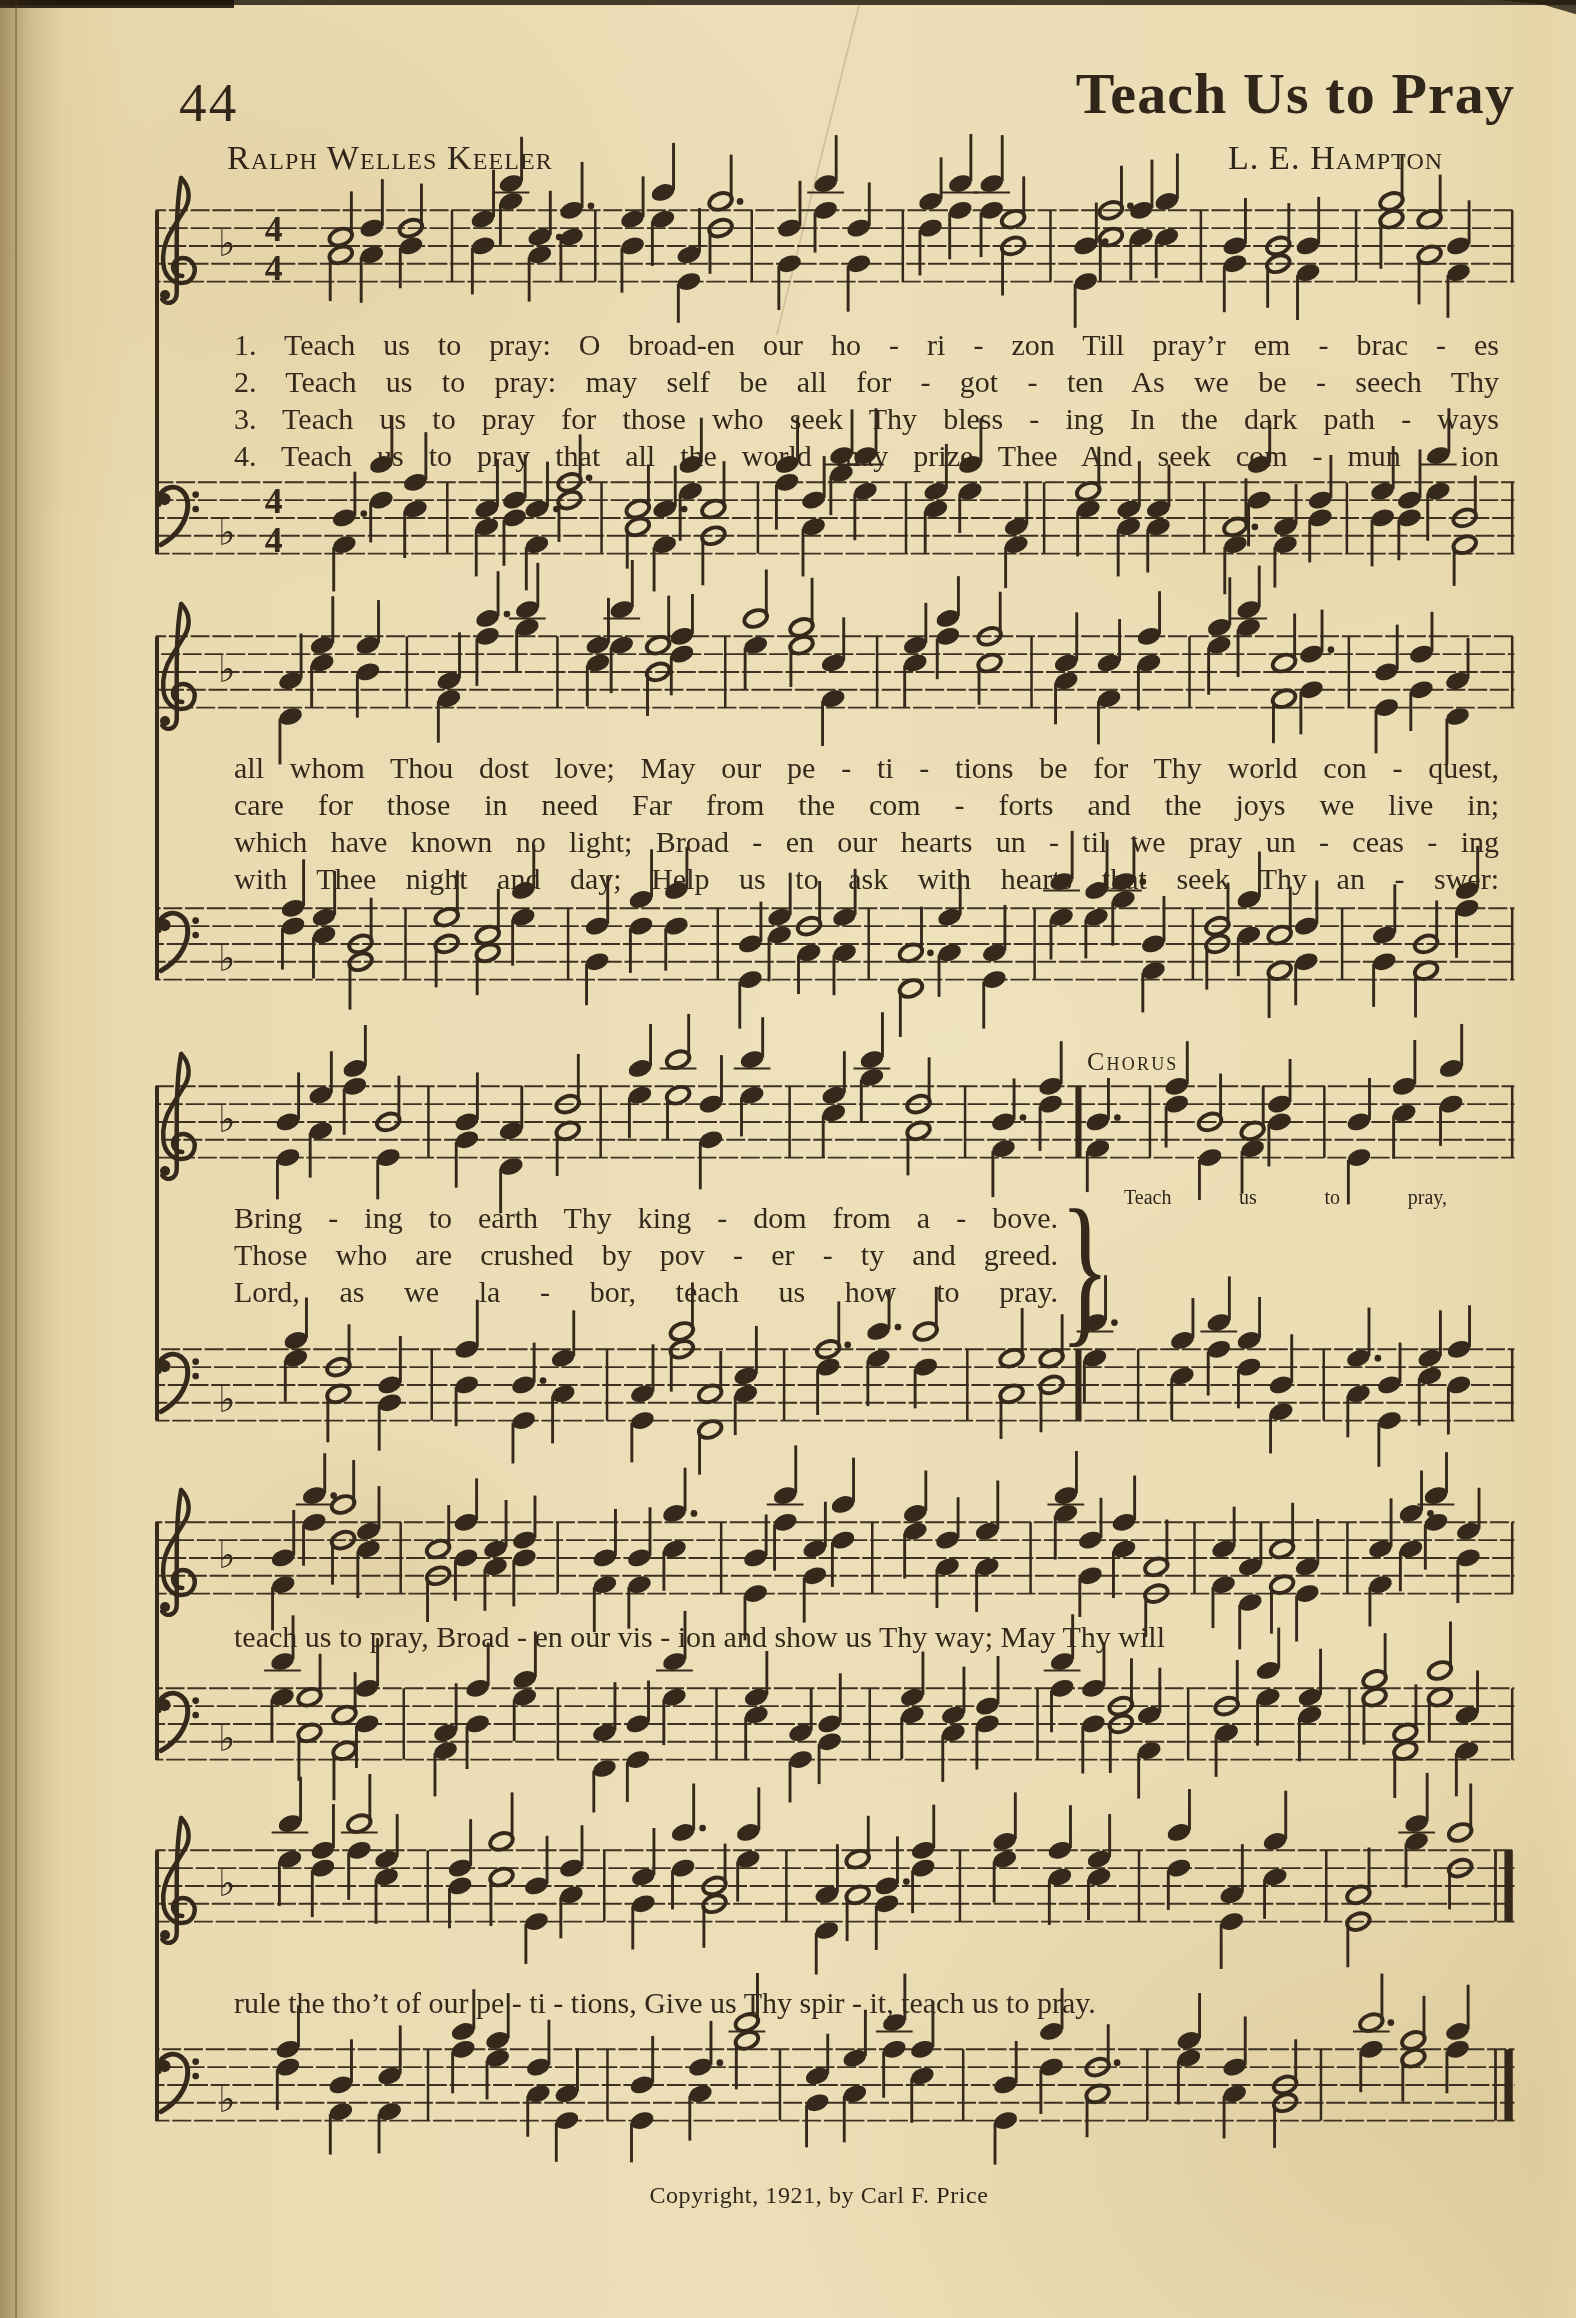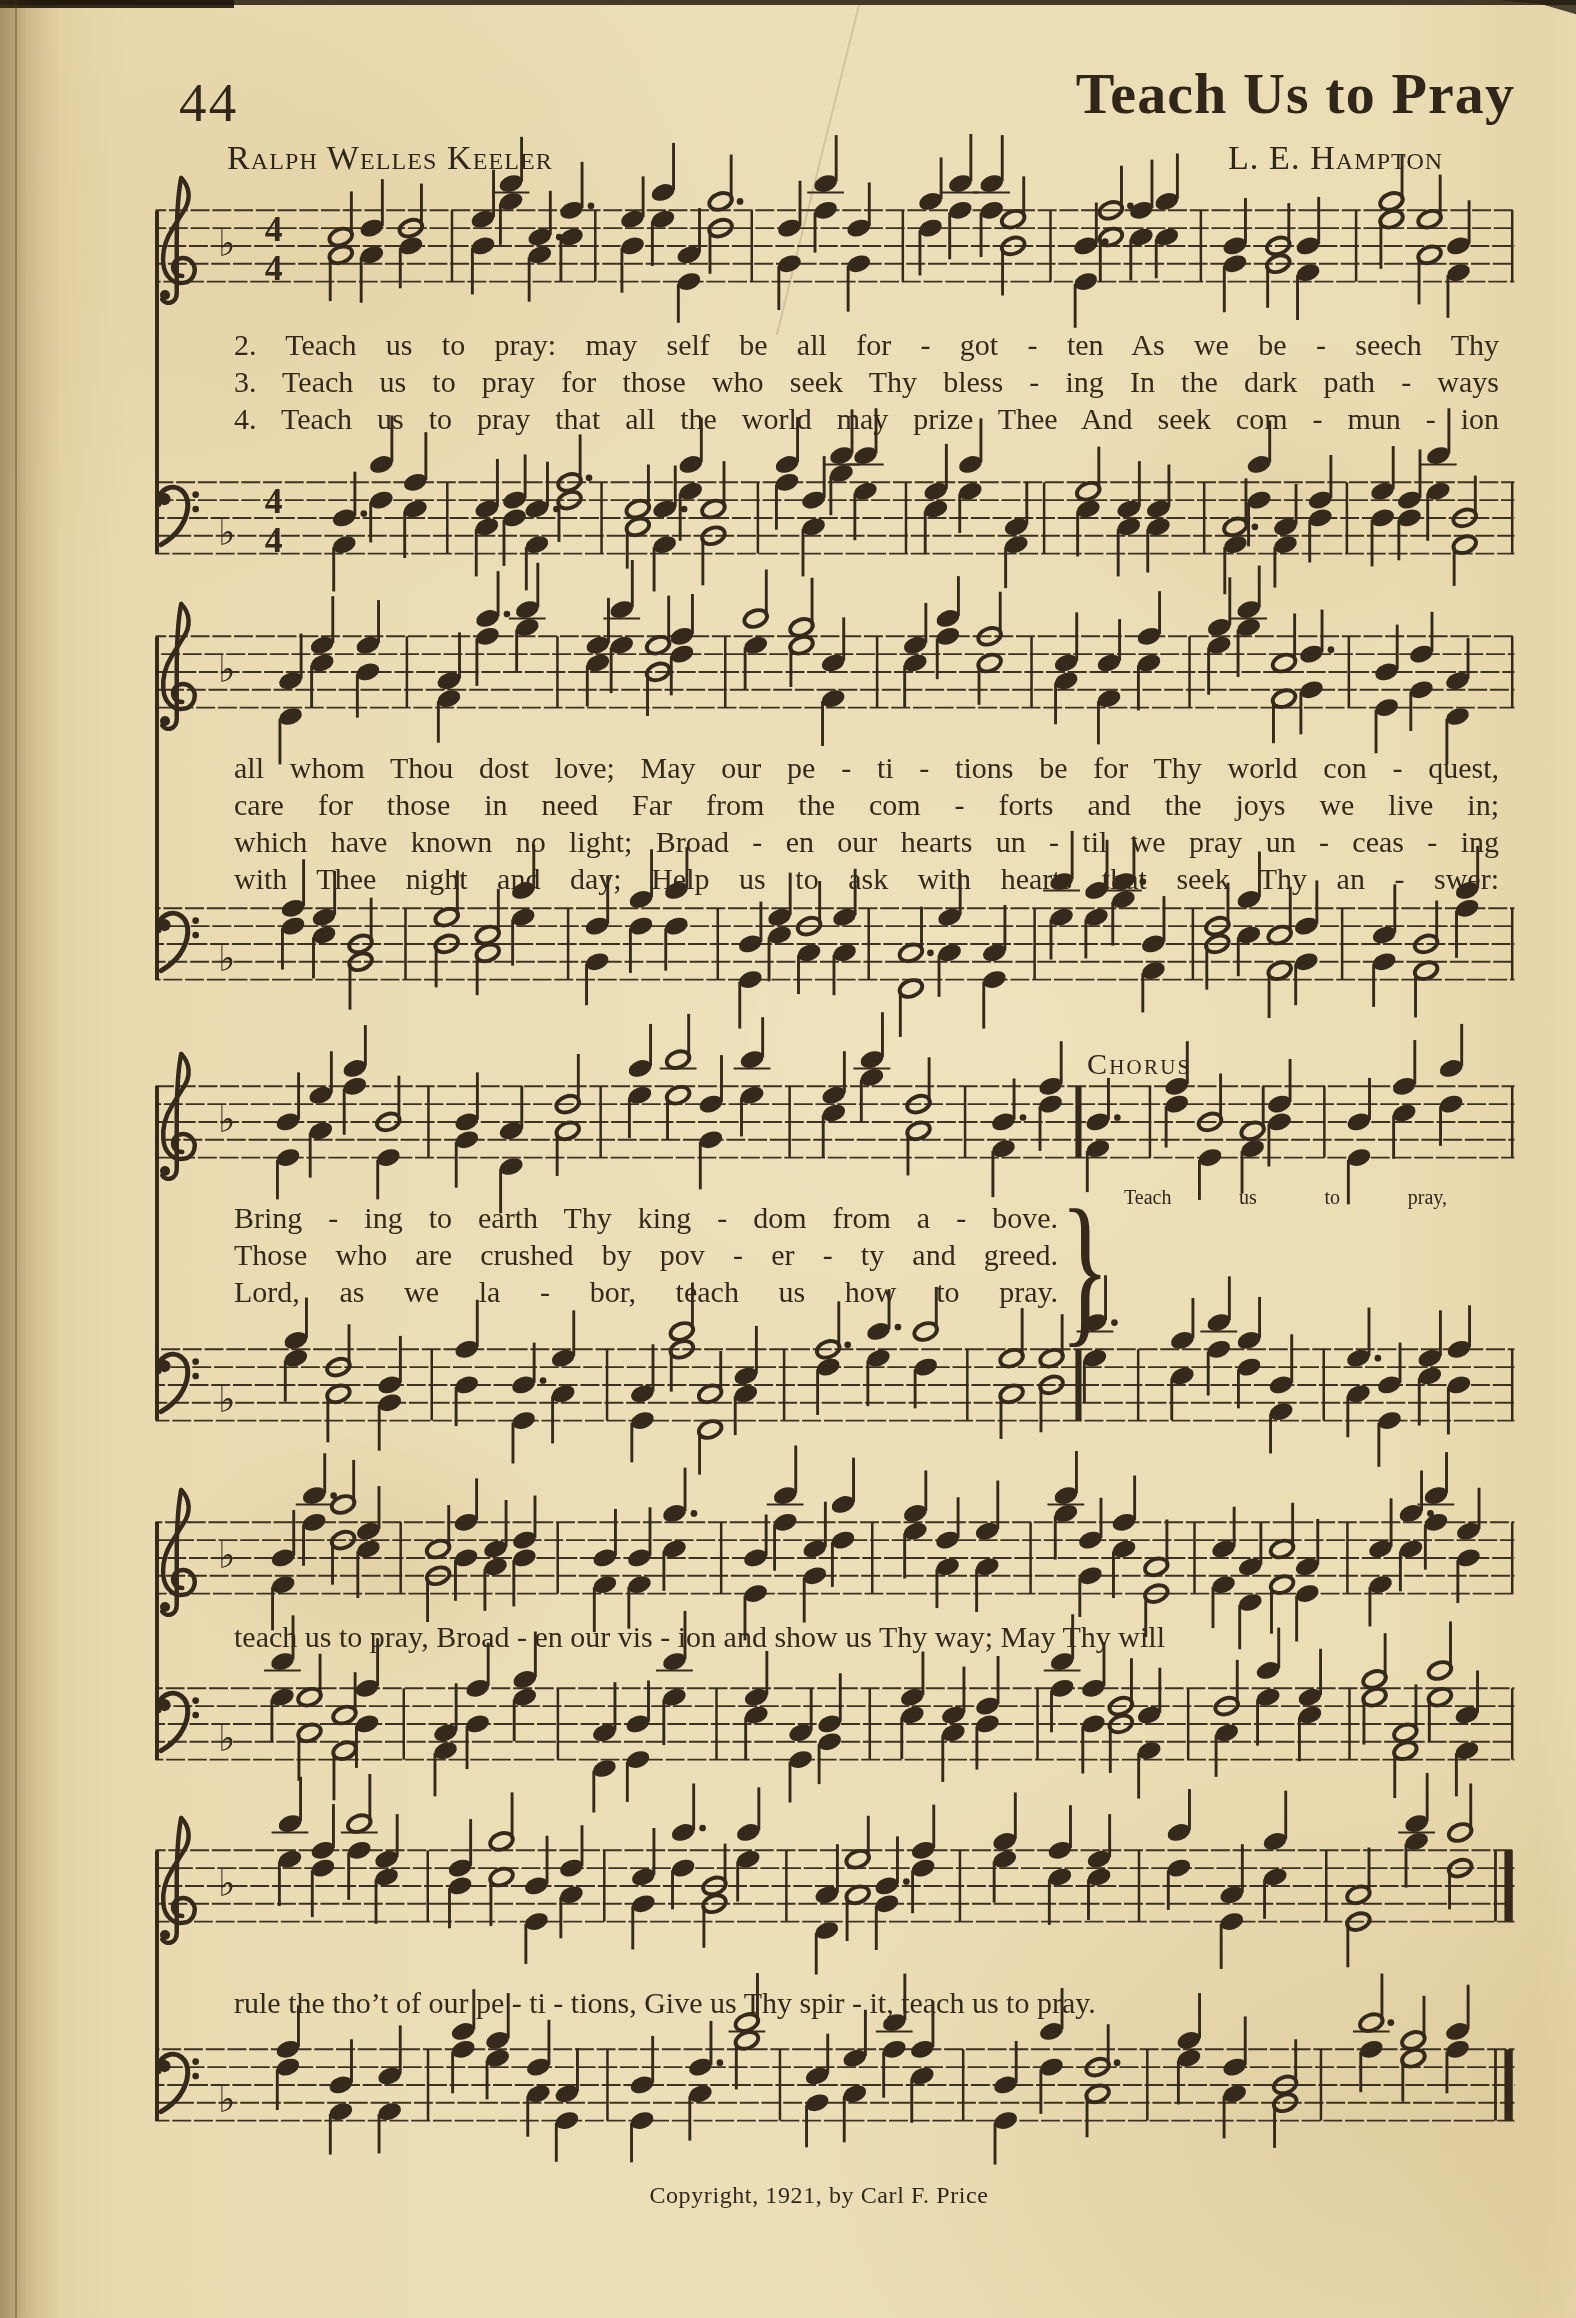--- a/index.html
+++ b/index.html
@@ -22,21 +22,21 @@
   .stain2{position:absolute;left:1058px;top:334px;width:446px;height:334px;border-radius:50%;background:radial-gradient(closest-side,rgba(200,172,112,.16),transparent);}
 
   .hymn-number{position:absolute;left:179px;top:71px;font-size:55px;font-weight:normal;letter-spacing:2.2px;}
   .title{position:absolute;left:156px;top:60px;width:1359px;text-align:right;font-size:58px;font-weight:bold;letter-spacing:1.1px;}
   .byline{position:absolute;top:139px;font-size:34px;font-variant:small-caps;letter-spacing:1.1px;}
   .lyricist{left:227px;}
   .composer{left:1228px;}
 
   .lyrics{position:absolute;font-size:30px;line-height:37px;white-space:nowrap;color:#34291b;}
   .lyrics .jline{text-align:justify;text-align-last:justify;white-space:normal;overflow:hidden;height:37px;}
-  .chorus-label{position:absolute;left:1087px;top:1047px;font-size:30px;font-variant:small-caps;letter-spacing:2.2px;}
+  .chorus-label{position:absolute;left:1087px;top:1047px;font-size:26px;font-variant:small-caps;letter-spacing:2.2px;}
   .chorus-brace{position:absolute;left:1060px;top:1185px;font-size:167px;line-height:167px;font-weight:400;transform:scaleX(.62);transform-origin:left top;color:#34291b;}
   .chorus-tag{position:absolute;left:1124px;top:1186px;width:323px;font-size:20px;text-align:justify;text-align-last:justify;font-family:Liberation Serif, serif;}
   .copyright{position:absolute;left:145px;top:2182px;width:1348px;text-align:center;font-size:24px;letter-spacing:0.6px;}
 
   .staff-svg{position:absolute;left:150px;width:1370px;height:195px;overflow:visible;}
   .sys-connector{position:absolute;left:155px;width:3.9px;background:#372c1c;}
 </style>
 </head>
 <body>
 
@@ -1366,20 +1366,21 @@
       <ellipse cx="2258.5718136974615" cy="16" rx="21" ry="14" transform="rotate(-20 2258.5718136974615 16)" fill="none" stroke="#34291b" stroke-width="7"></ellipse>
       <line x1="2277.5718136974615" y1="-20" x2="2277.5718136974615" y2="-96" stroke="#34291b" stroke-width="5.2" stroke-linecap="butt"></line>
       <line x1="2239.5718136974615" y1="20" x2="2239.5718136974615" y2="94" stroke="#34291b" stroke-width="5.2" stroke-linecap="butt"></line>
       <ellipse cx="2337.8105082761567" cy="-32" rx="21" ry="14" transform="rotate(-20 2337.8105082761567 -32)" fill="#34291b"></ellipse>
       <ellipse cx="2337.8105082761567" cy="0" rx="21" ry="14" transform="rotate(-20 2337.8105082761567 0)" fill="#34291b"></ellipse>
       <line x1="2356.8105082761567" y1="-36" x2="2356.8105082761567" y2="-116" stroke="#34291b" stroke-width="5.2" stroke-linecap="butt"></line>
       <line x1="2318.8105082761567" y1="4" x2="2318.8105082761567" y2="79" stroke="#34291b" stroke-width="5.2" stroke-linecap="butt"></line>
     </svg>
 
   <div class="lyrics" style="left:234px;top:326px;width:1265px">
+    <div class="jline">1. Teach us to pray: O broad-en our ho - ri - zon Till pray’r em - brac - es</div>
     <div class="jline">2. Teach us to pray: may self be all for - got - ten As we be - seech Thy</div>
     <div class="jline">3. Teach us to pray for those who seek Thy bless - ing In the dark path - ways</div>
     <div class="jline">4. Teach us to pray that all the world may prize Thee And seek com - mun - ion</div>
   </div>
 
   <div class="lyrics" style="left:234px;top:749px;width:1265px">
     <div class="jline">all whom Thou dost love; May our pe - ti - tions be for Thy world con - quest,</div>
     <div class="jline">care for those in need Far from the com - forts and the joys we live in;</div>
     <div class="jline">which have known no light; Broad - en our hearts un - til we pray un - ceas - ing</div>
     <div class="jline">with Thee night and day; Help us to ask with hearts that seek Thy an - swer:</div>

